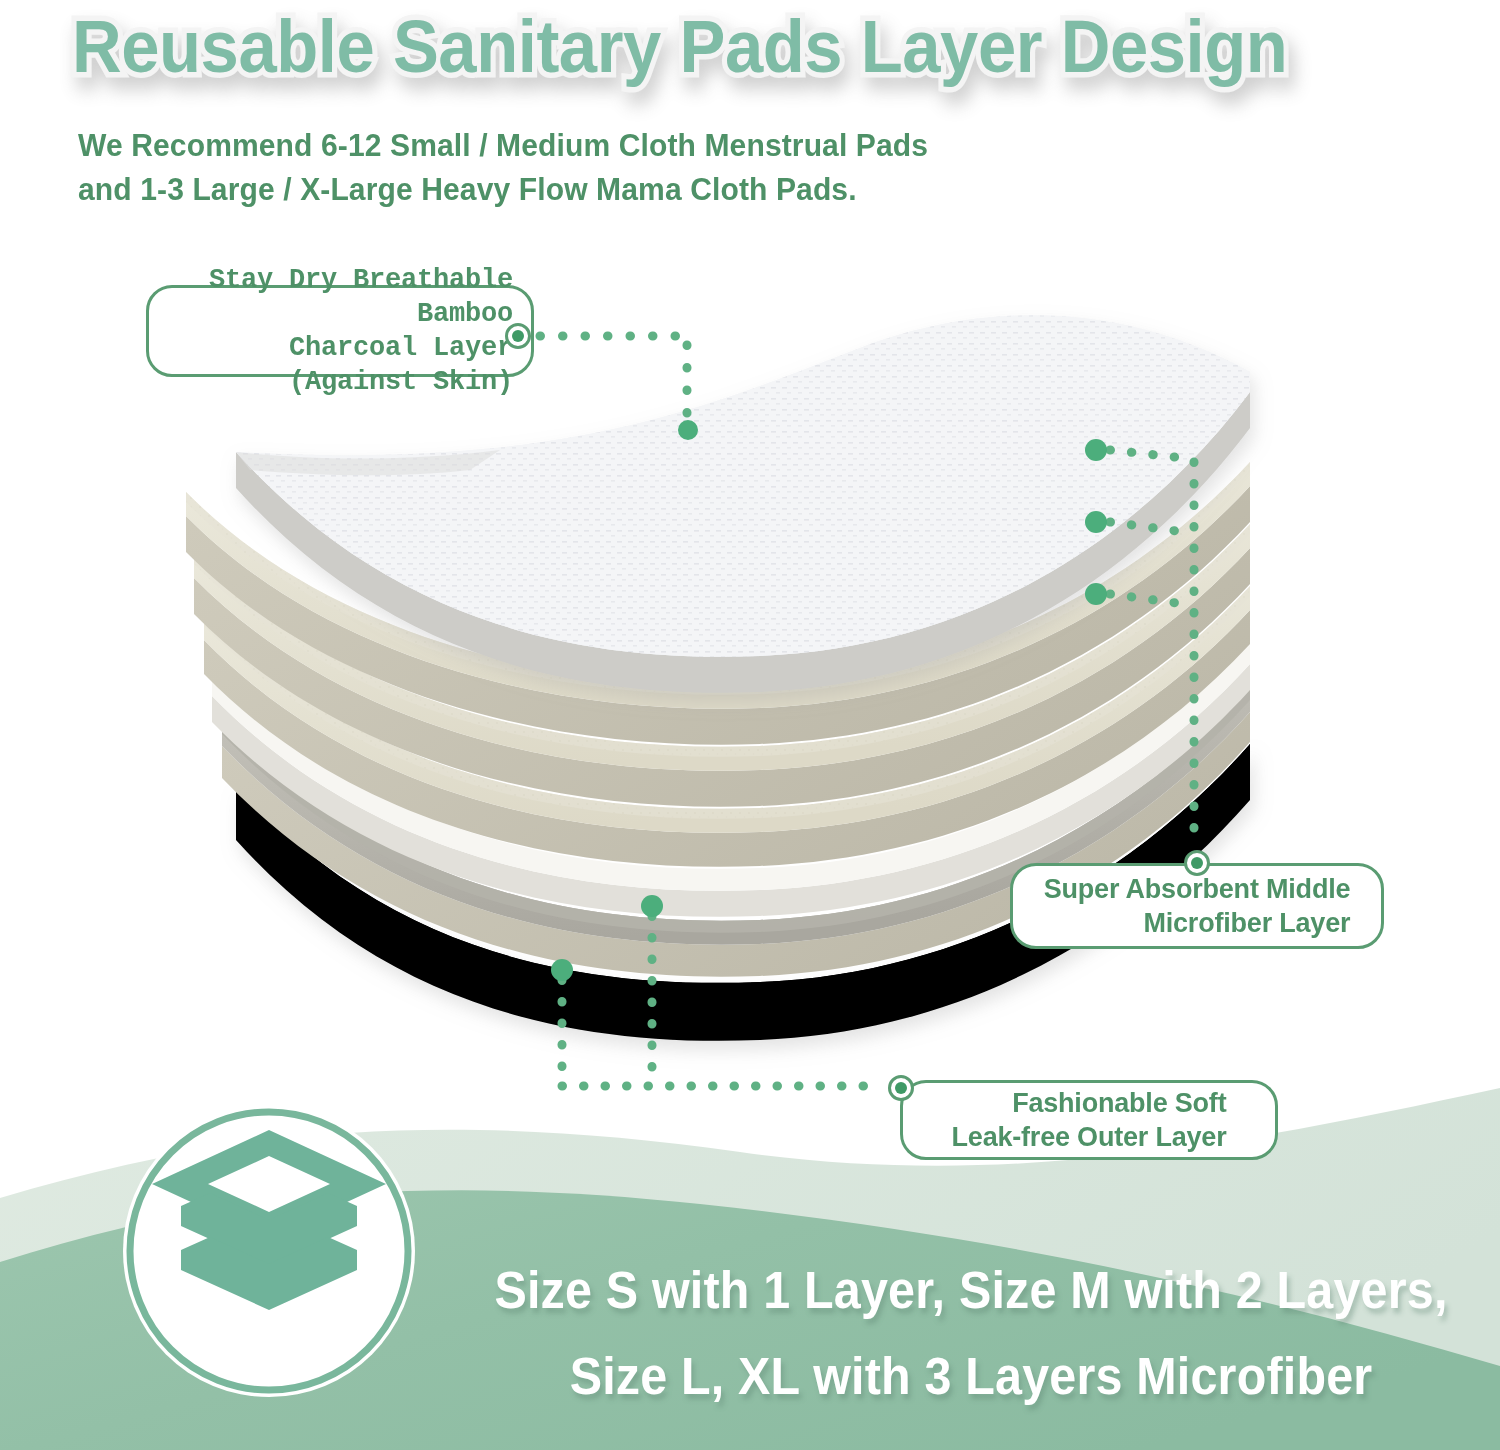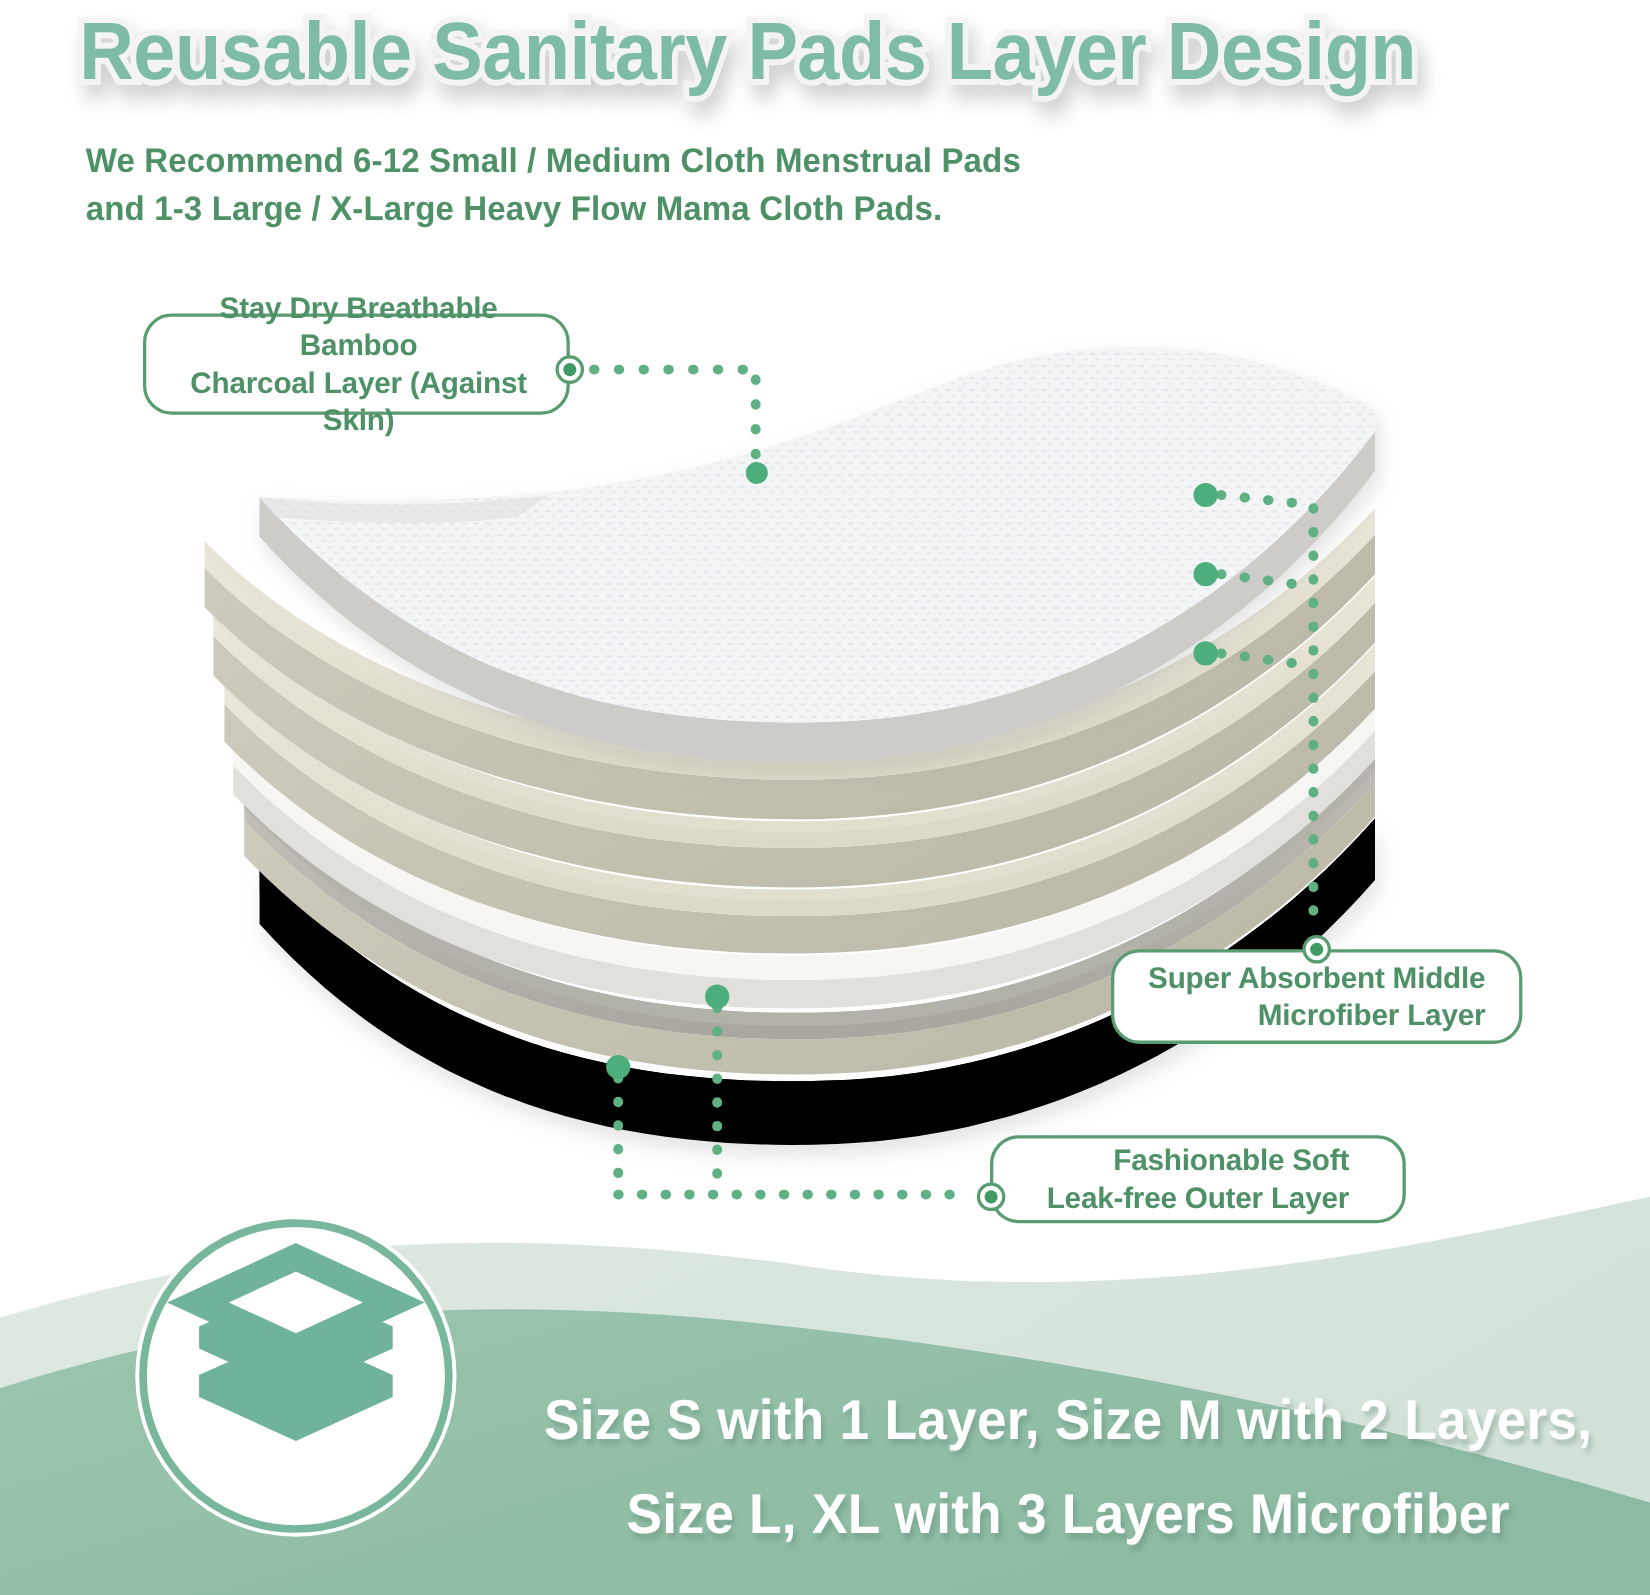--- a/index.html
+++ b/index.html
@@ -52,23 +52,23 @@
     font-family:"Liberation Sans", sans-serif;
     font-size:27px;
     font-weight:700;
     line-height:34px;
     letter-spacing:-0.2px;
     display:flex; align-items:center; justify-content:center;
     text-align:right;
     white-space:pre-line;
     padding:8px 18px;
   }
-  #callout-top    { left:130px; top:285px;  width:388px; height:92px; justify-content:flex-start; text-align:center; padding-left:22px; }
+  #callout-top    { left:146px; top:285px;  width:388px; height:92px; justify-content:flex-start; text-align:right; padding-left:22px;font-family:Liberation Mono, monospace; }
   #callout-middle { left:1010px; top:863px; width:374px; height:86px; }
-  #callout-bottom { left:900px; top:1032px; width:378px; height:80px; }
+  #callout-bottom { left:900px; top:1080px; width:378px; height:80px; }
 
   .conn-dot {
     position:absolute;
     width:26px; height:26px;
     border-radius:50%;
     background:#ffffff;
     border:3px solid #5A9C72;
     display:flex; align-items:center; justify-content:center;
   }
   .conn-dot::after {

